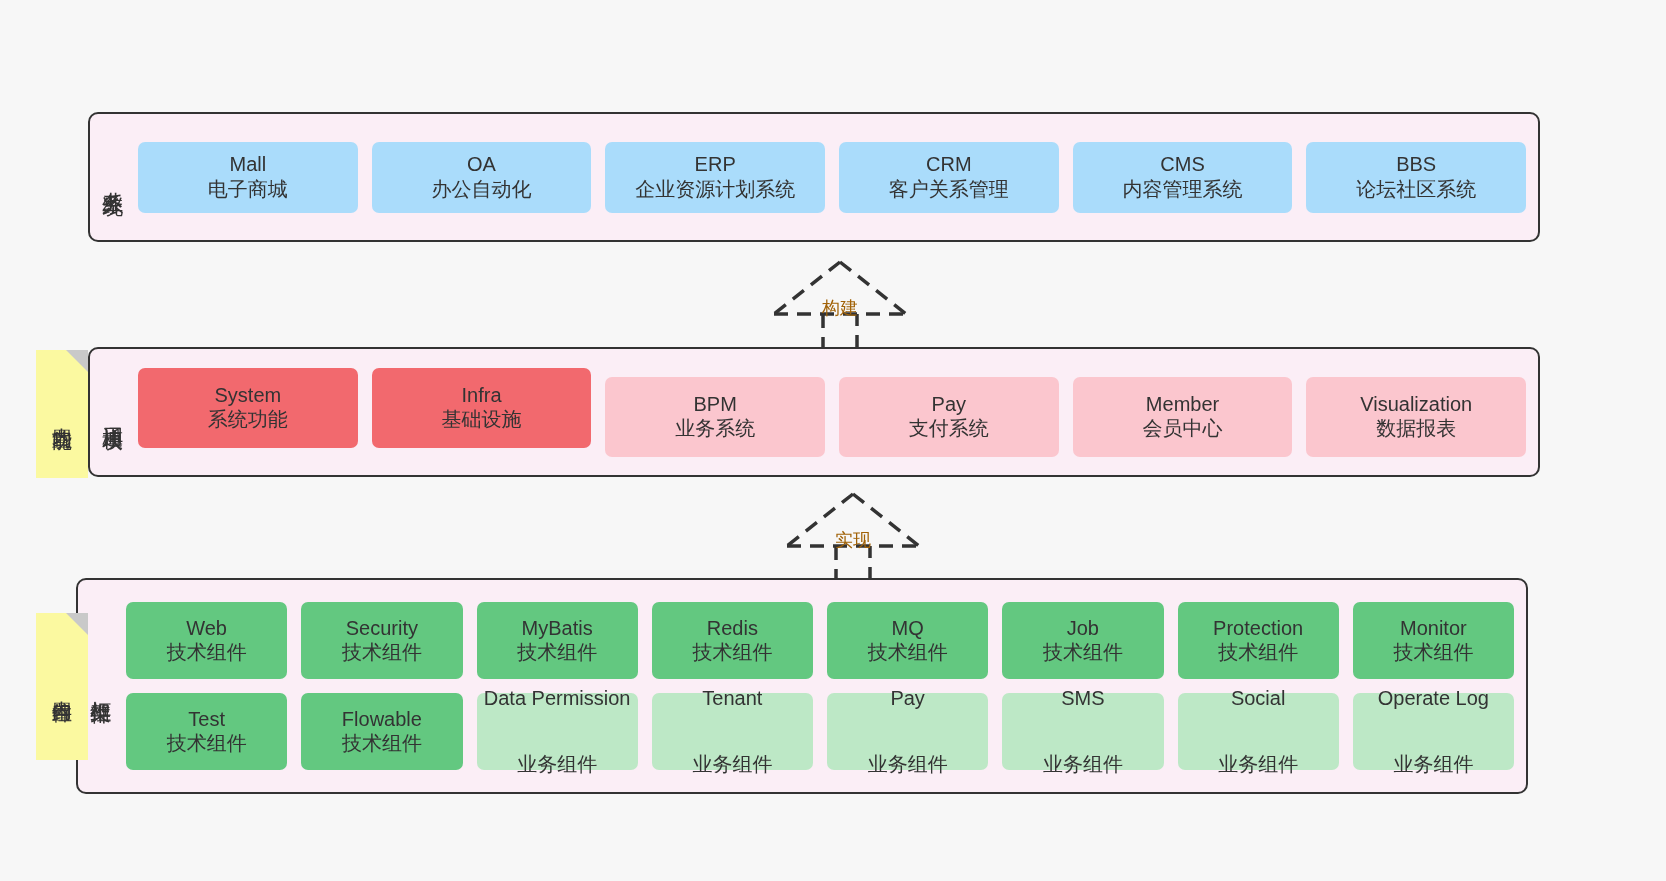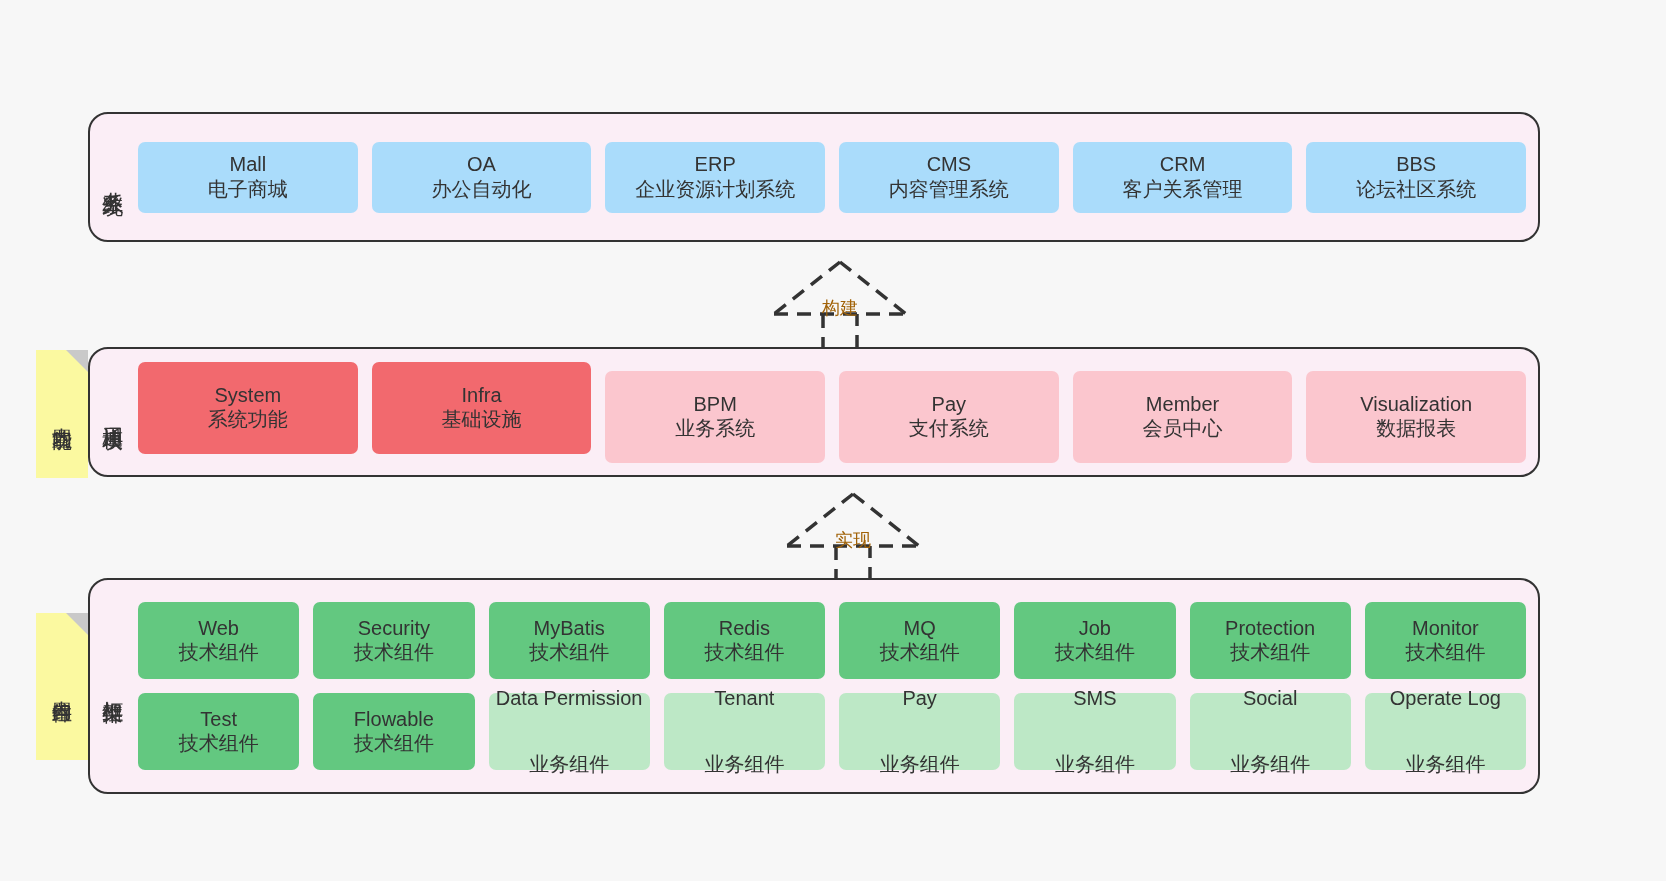--- a/index.html
+++ b/index.html
@@ -20,21 +20,21 @@
   #canvas {
     position: absolute;
     inset: 0;
   }
 
   
   .band {
     position: absolute;
     background: #fbeef6;
     border: 2px solid #333333;
-    border-radius: 20px;
+    border-radius: 10px;
     box-sizing: border-box;
     display: flex;
     align-items: stretch;
   }
 
   .band-title {
     width: 46px;
     flex: 0 0 46px;
     display: flex;
     align-items: center;
@@ -88,24 +88,24 @@
   
   .c-blue        { background: #aadcfb; }
   .c-red         { background: #f2696e; }
   .c-pink        { background: #fbc6ce; margin-top: 9px; }
   .c-green       { background: #63c880; }
   .c-lightgreen  { background: #bde8c6; gap: 41px; }
 
   
   #band-business   { left: 88px;  top: 112px; width: 1452px; height: 130px; }
   #band-common     { left: 88px;  top: 347px; width: 1452px; height: 130px; }
-  #band-framework  { left: 88px;  top: 578px; width: 1452px; height: 216px; }
+  #band-framework  { left: 76px;  top: 578px; width: 1452px; height: 216px; }
 
   #band-business .cell  { height: 71px; }
-  #band-common   .cell  { height: 92px; }
+  #band-common   .cell  { height: 80px; }
   #band-framework .cell { height: 77px; }
 
   
   .note {
     position: absolute;
     background: #fbf9a0;
     box-sizing: border-box;
     display: flex;
     align-items: center;
     justify-content: center;
@@ -168,26 +168,26 @@
           </div>
           <div class="cell c-blue">
             <div class="t1">OA</div>
             <div class="t2">办公自动化</div>
           </div>
           <div class="cell c-blue">
             <div class="t1">ERP</div>
             <div class="t2">企业资源计划系统</div>
           </div>
           <div class="cell c-blue">
+            <div class="t1">CRM</div>
+            <div class="t2">客户关系管理</div>
+          </div>
+          <div class="cell c-blue">
             <div class="t1">CMS</div>
             <div class="t2">内容管理系统</div>
-          </div>
-          <div class="cell c-blue">
-            <div class="t1">CRM</div>
-            <div class="t2">客户关系管理</div>
           </div>
           <div class="cell c-blue">
             <div class="t1">BBS</div>
             <div class="t2">论坛社区系统</div>
           </div>
         </div>
       </div>
   </div>
 
   <div class="gen-arrow" id="arrow-build">

